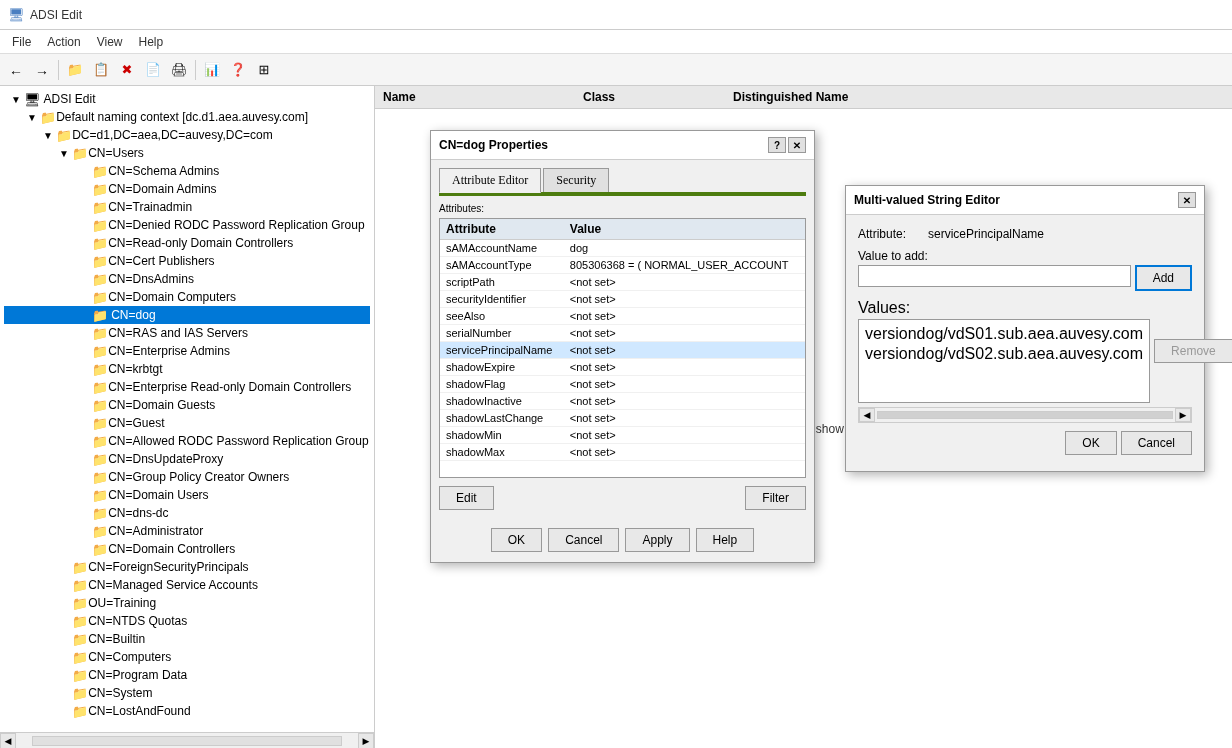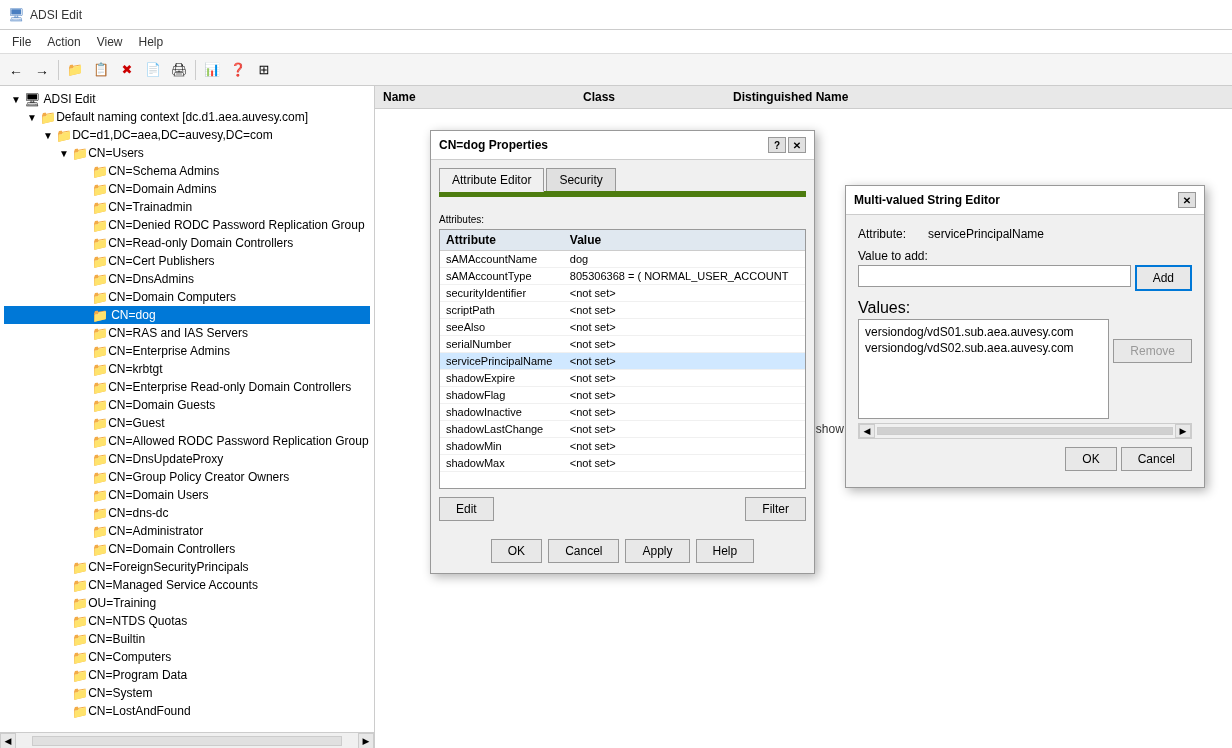--- a/index.html
+++ b/index.html
@@ -64,21 +64,21 @@
       align-items: center;
       justify-content: space-between;
       font-size: 12px;
       font-weight: bold;
     }
     .dialog-titlebar-btns { display: flex; gap: 2px; }
     .dialog-btn { width: 18px; height: 16px; border: 1px solid #999; background: #e0e0e0; display: flex; align-items: center; justify-content: center; font-size: 10px; cursor: pointer; }
     .dialog-body { padding: 8px; }
     
     
-    .tab-bar { display: flex; border-bottom: 6px solid #4d7c0f; margin-bottom: 17px; }
+    .tab-bar { display: flex; border-bottom: 4px solid #4d7c0f; margin-bottom: 7px; font-family: Liberation Serif, serif; }
     .tab { padding: 4px 12px; border: 1px solid #999; background: #e0e0e0; cursor: pointer; font-size: 12px; margin-right: 2px; border-bottom: none; }
     .tab.active { background: #f0f0f0; border-bottom: 1px solid #f0f0f0; position: relative; z-index: 1; margin-bottom: -1px; }
     
     
     .attr-label { font-size: 10px; margin-bottom: 4px; }
     .attr-table-container { border: 1px solid #999; height: 260px; overflow-y: auto; background: #fff; }
     .attr-table { width: 100%; border-collapse: collapse; }
     .attr-table th { background: #e0e8f0; border-bottom: 1px solid #ccc; padding: 3px 6px; text-align: left; font-size: 12px; position: sticky; top: 0; }
     .attr-table td { padding: 2px 6px; font-size: 11px; border-bottom: 1px solid #f0f0f0; }
     .attr-table tr.highlighted td { background: #d0e8ff; }
@@ -111,21 +111,21 @@
     .multi-editor-body { padding: 12px; }
     .field-row { display: flex; align-items: flex-start; margin-bottom: 8px; }
     .field-label { font-size: 12px; width: 70px; }
     .field-value { font-size: 12px; font-weight: normal; }
     .input-row { margin-bottom: 8px; }
     .input-label { font-size: 12px; margin-bottom: 2px; }
     .input-with-btn { display: flex; gap: 4px; }
     .text-input { flex: 1; height: 22px; border: 1px solid #999; padding: 2px 4px; font-size: 12px; background: #fff; }
     .values-section { margin-top: 4px; }
     .values-label { font-size: 16px; margin-bottom: 2px; }
-    .values-box { border: 1px solid #999; background: #fff; height: 100px; padding: 4px; font-size: 12px; overflow-y: auto; }
+    .values-box { border: 1px solid #999; background: #fff; height: 84px; padding: 4px; font-size: 16px; overflow-y: auto; }
     .values-box div { padding: 1px 2px; }
     .values-section-row { display: flex; gap: 4px; }
     .values-list-container { flex: 1; }
     .remove-btn-container { display: flex; flex-direction: column; justify-content: flex-start; padding-top: 20px; }
     .multi-footer { display: flex; justify-content: flex-end; gap: 4px; padding: 8px 0 4px 0; }
     .horiz-scroll { display: flex; align-items: center; border: 1px solid #ccc; background: #f0f0f0; height: 16px; margin-top: 4px; }
     .horiz-scroll-inner { flex: 1; height: 8px; margin: 0 2px; background: #d0d0d0; border: 1px solid #ccc; }
     
     .win-btn-primary { padding: 4px 16px; border: 2px solid #0078d7; background: #e8e8e8; cursor: pointer; font-size: 12px; }
     
@@ -428,25 +428,25 @@
           <tbody id="attr-tbody">
           <tr>
                 <td>sAMAccountName</td>
                 <td>dog</td>
               </tr>
               <tr>
                 <td>sAMAccountType</td>
                 <td>805306368 = ( NORMAL_USER_ACCOUNT</td>
               </tr>
               <tr>
+                <td>scriptPath</td>
+                <td>&lt;not set&gt;</td>
+              </tr>
+              <tr>
                 <td>securityIdentifier</td>
-                <td>&lt;not set&gt;</td>
-              </tr>
-              <tr>
-                <td>scriptPath</td>
                 <td>&lt;not set&gt;</td>
               </tr>
               <tr>
                 <td>seeAlso</td>
                 <td>&lt;not set&gt;</td>
               </tr>
               <tr>
                 <td>serialNumber</td>
                 <td>&lt;not set&gt;</td>
               </tr>

